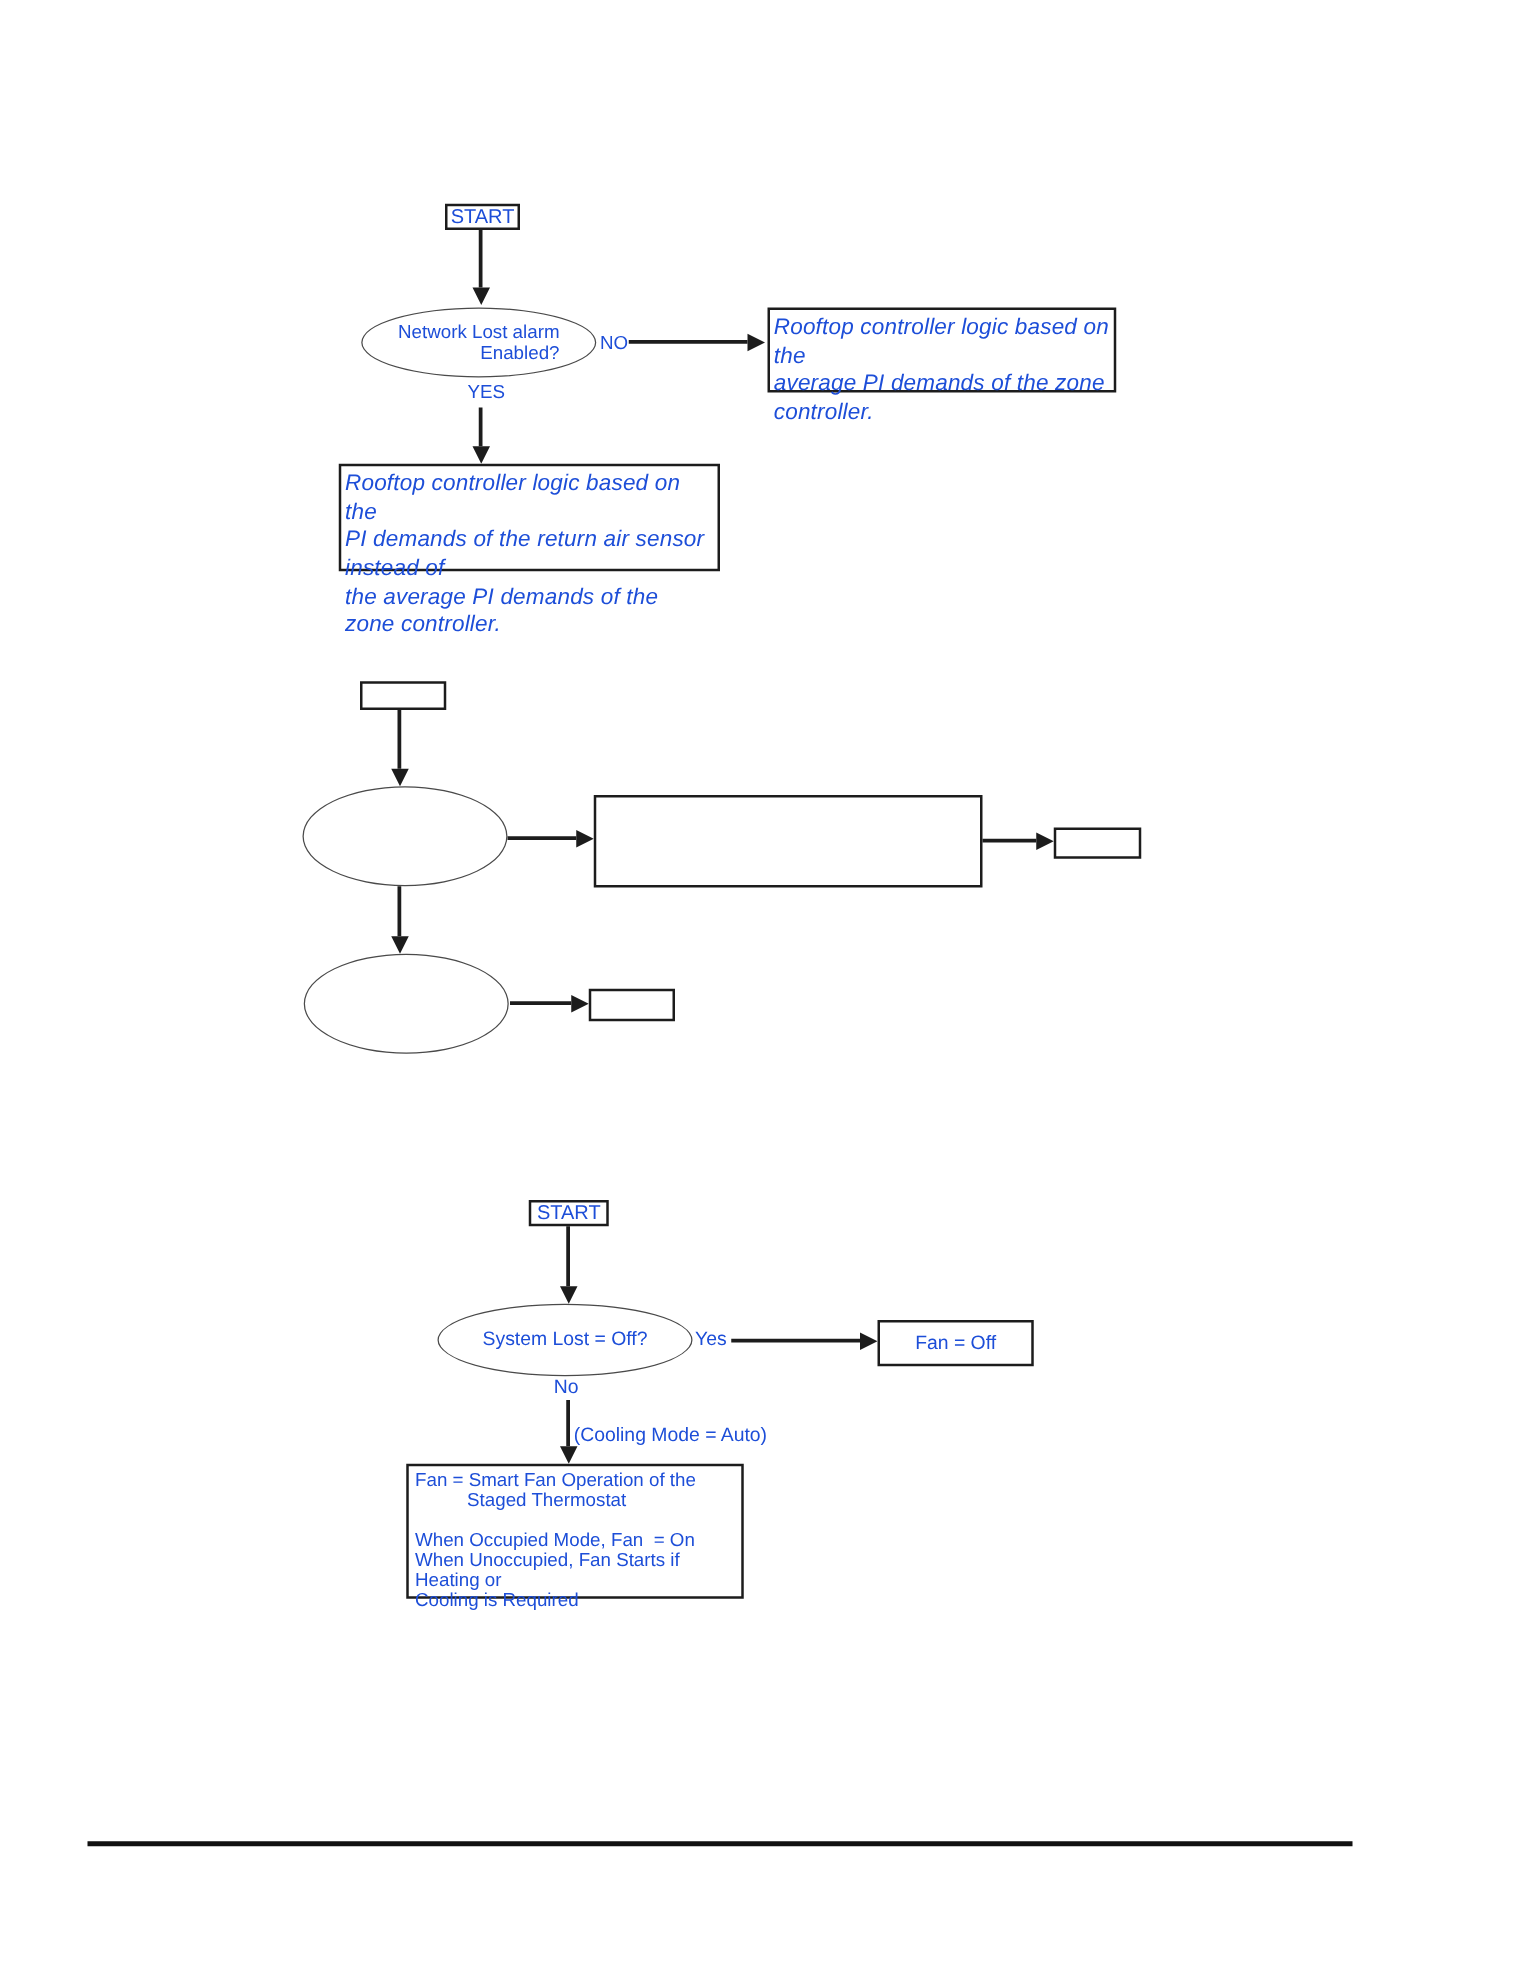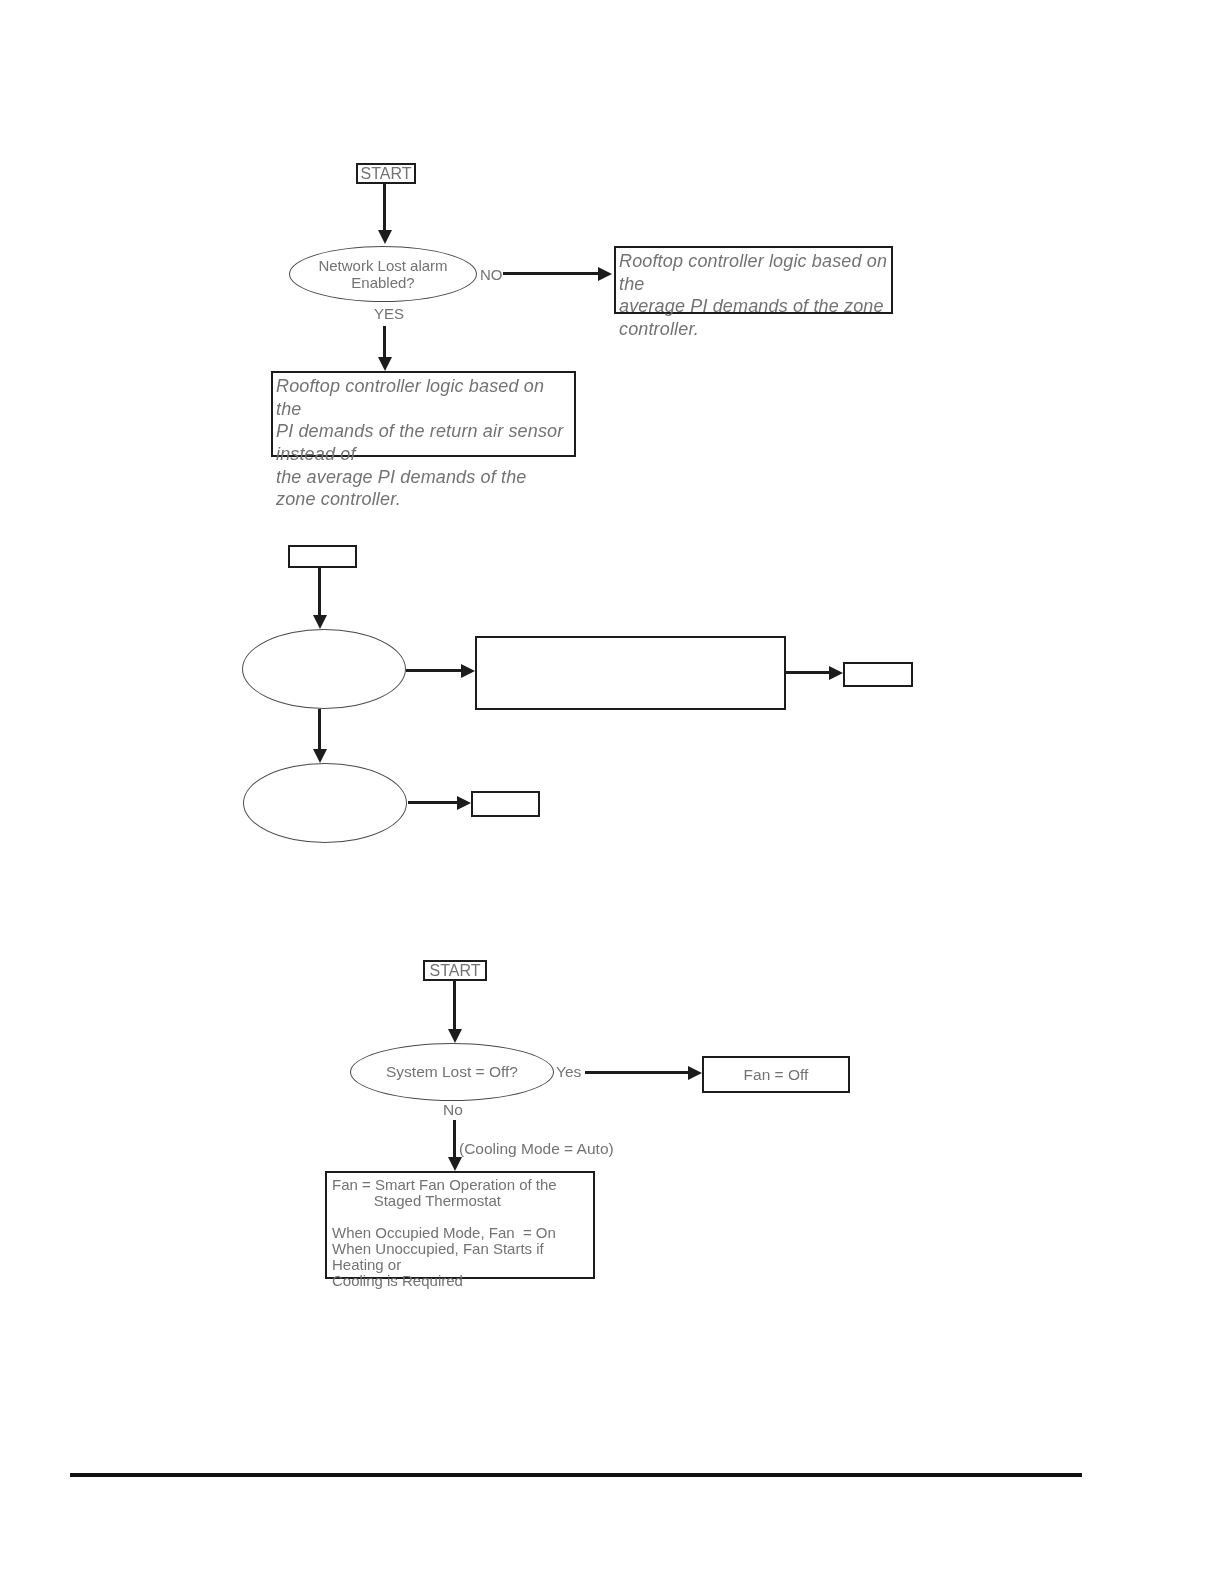--- a/index.html
+++ b/index.html
@@ -2,21 +2,21 @@
 <html><head>
 <meta charset="utf-8">
 <style>
   html, body { margin: 0; padding: 0; background: #ffffff; }
   .page {
     position: relative;
     width: 1224px;
     height: 1584px;
     background: #ffffff;
     font-family: "Liberation Sans", sans-serif;
-    color: #737373;
+    color: #1d4ed8;
     overflow: hidden;
   }
   .box {
     position: absolute;
     border: 2px solid #1c1c1c;
     background: #ffffff;
     box-sizing: border-box;
   }
   .ellipse {
     position: absolute;
@@ -30,21 +30,21 @@
   }
   .center {
     display: flex;
     align-items: center;
     justify-content: center;
   }
   .txt { white-space: pre-wrap; }
   .ellipse-txt {
     font-size: 15px;
     line-height: 1.15;
-    text-align: center;
+    text-align: right;
     white-space: pre-wrap;
   }
   .small-txt {
     font-size: 18px;
     line-height: 1.26;
     letter-spacing: 0.15px;
     padding: 2px 3px;
     white-space: pre-wrap;
     font-style: italic;
   }
@@ -169,21 +169,21 @@
     <div class="arrow-v" style="left:453px; top:981px; height:48px;"></div>
 
     <div class="ellipse" style="left:350px; top:1043px; width:204px; height:58px;">
       <span class="ellipse-txt" style="font-size:15.5px;">System Lost = Off?</span>
     </div>
 
     <span class="lbl-lg" style="left:556px; top:1063px;">Yes</span>
 
     <div class="arrow-h" style="left:585px; top:1071px; width:103px;"></div>
 
-    <div class="box center" style="left:702px; top:1056px; width:148px; height:37px; font-size:15.5px;justify-content:center;">
+    <div class="box center" style="left:702px; top:1056px; width:125px; height:37px; font-size:15.5px;justify-content:center;">
       <span class="txt">Fan = Off</span>
     </div>
 
     <span class="lbl-lg" style="left:443px; top:1101px;">No</span>
 
     <div class="arrow-v" style="left:453px; top:1120px; height:37px;"></div>
 
     <span class="lbl-lg" style="left:459px; top:1140px;">(Cooling Mode = Auto)</span>
 
     <div class="box" style="left:325px; top:1171px; width:270px; height:108px;">

